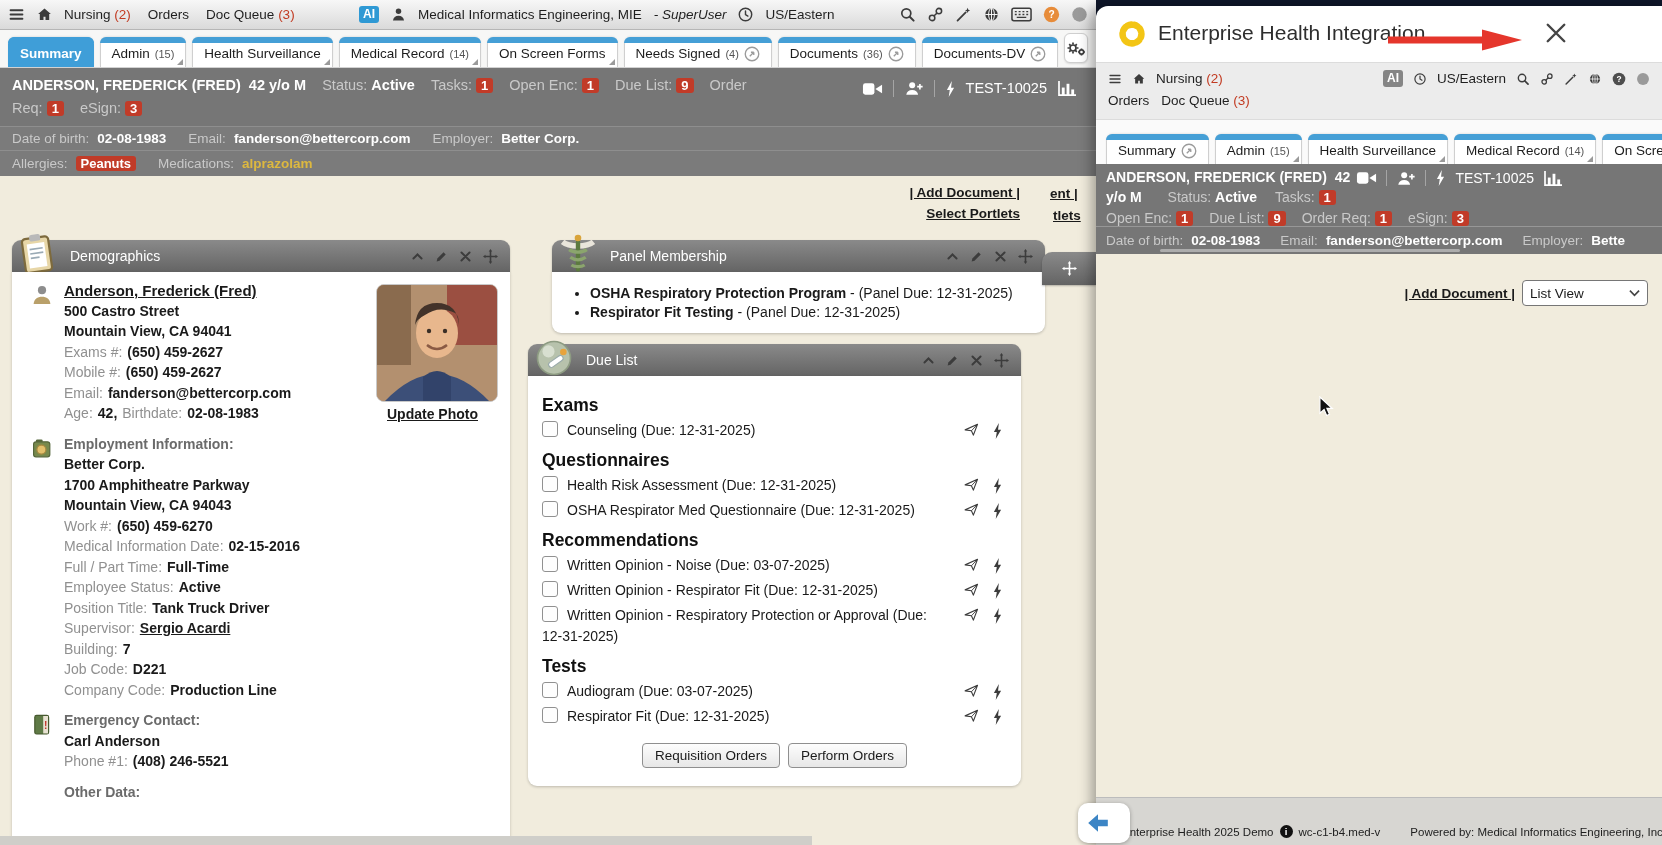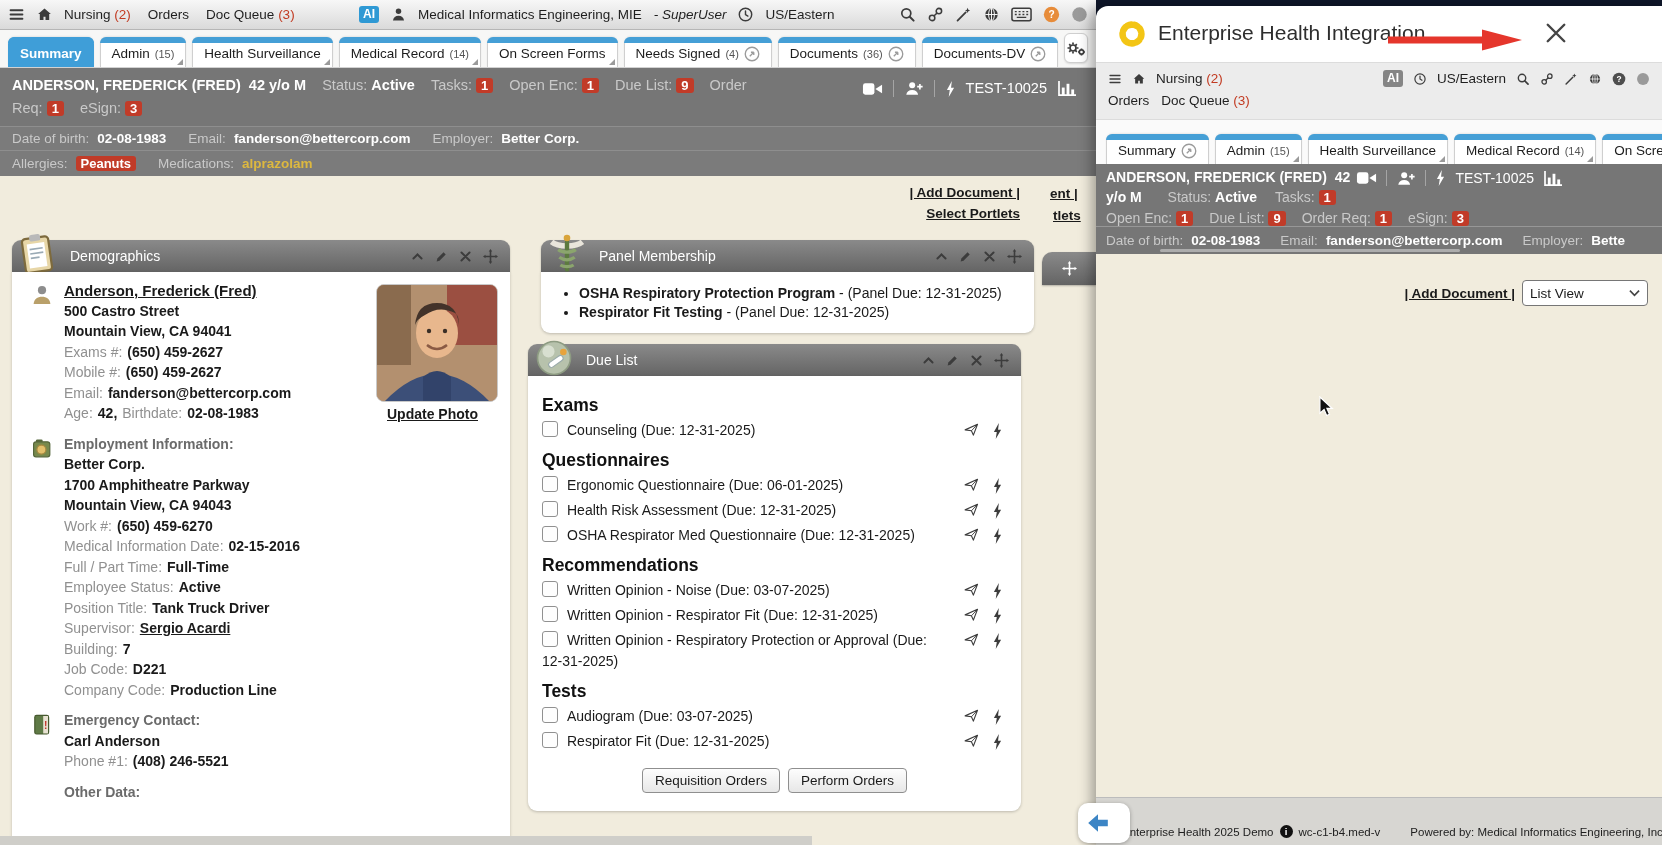--- a/index.html
+++ b/index.html
@@ -58,21 +58,21 @@
   .phead{position:relative;height:32px;background:linear-gradient(#8a8a8a,#646464);border-radius:9px 9px 0 0;color:#fff;
     display:flex;align-items:center;padding-left:58px;font-size:14px;box-shadow:0 1px 2px rgba(0,0,0,.25);}
   .picon{position:absolute;left:4px;top:-8px;width:44px;height:44px;}
   .picon svg{width:44px;height:44px;}
   .pctrls{margin-left:auto;display:flex;align-items:center;gap:11px;padding-right:12px;color:#fff;}
   .pctrls .ic svg{width:13px;height:13px;}
   .pctrls .ic.mv svg{width:15px;height:15px;}
   .pbody{background:#fff;border-radius:0 0 9px 9px;box-shadow:0 1px 3px rgba(0,0,0,.22);padding:10px 14px;font-size:14px;color:#1a1a1a;position:relative;}
   #p-demo{left:12px;top:240px;width:498px;}
   #p-demo .pbody{height:553px;overflow:hidden;}
-  #p-panel{left:504px;top:240px;width:493px;padding-left:37px;}
+  #p-panel{left:515px;top:240px;width:493px;padding-left:37px;}
   #p-due{left:528px;top:344px;width:493px;}
 
   .drow{position:relative;min-height:20.5px;padding-left:38px;display:flex;flex-wrap:wrap;column-gap:5px;align-items:baseline;}
   .drow .rowic{position:absolute;left:4px;top:1px;}
   .drow .rowic svg{width:24px;height:24px;}
   .glbl{color:#909090;}
   .gval{color:#1a1a1a;font-weight:bold;}
   .gheading{color:#6b6b6b;font-weight:bold;}
   .dlink{color:#1a1a1a;font-weight:bold;text-decoration:underline;cursor:pointer;}
   .namelink{font-size:15px;}
@@ -610,33 +610,20 @@
                     <path d="M9.9 10.7 18 2" stroke="currentColor" stroke-width="1.2"></path>
                   </svg>
                 </span>
                 <span class="ic">
                   <svg viewBox="0 0 12 20" style="width:11px;height:18px">
                     <path d="M7.5 1 2 11h3.2L4 19l6-10.5H6.6z" fill="currentColor"></path>
                   </svg>
                 </span>
               </span></div>
             <div class="sec-h">Questionnaires</div>
-            <div class="due-row"><span class="cb"></span><span>Ergonomic Questionnaire (Due: 06-01-2025)</span><span class="rowacts">
-                <span class="ic">
-                  <svg viewBox="0 0 20 18">
-                    <path d="M1.5 9.5 18 2l-5.5 14.5-2.6-5.8L1.5 9.5z" fill="none" stroke="currentColor" stroke-width="1.5" stroke-linejoin="round"></path>
-                    <path d="M9.9 10.7 18 2" stroke="currentColor" stroke-width="1.2"></path>
-                  </svg>
-                </span>
-                <span class="ic">
-                  <svg viewBox="0 0 12 20" style="width:11px;height:18px">
-                    <path d="M7.5 1 2 11h3.2L4 19l6-10.5H6.6z" fill="currentColor"></path>
-                  </svg>
-                </span>
-              </span></div>
             <div class="due-row"><span class="cb"></span><span>Health Risk Assessment (Due: 12-31-2025)</span><span class="rowacts">
                 <span class="ic">
                   <svg viewBox="0 0 20 18">
                     <path d="M1.5 9.5 18 2l-5.5 14.5-2.6-5.8L1.5 9.5z" fill="none" stroke="currentColor" stroke-width="1.5" stroke-linejoin="round"></path>
                     <path d="M9.9 10.7 18 2" stroke="currentColor" stroke-width="1.2"></path>
                   </svg>
                 </span>
                 <span class="ic">
                   <svg viewBox="0 0 12 20" style="width:11px;height:18px">
                     <path d="M7.5 1 2 11h3.2L4 19l6-10.5H6.6z" fill="currentColor"></path>

